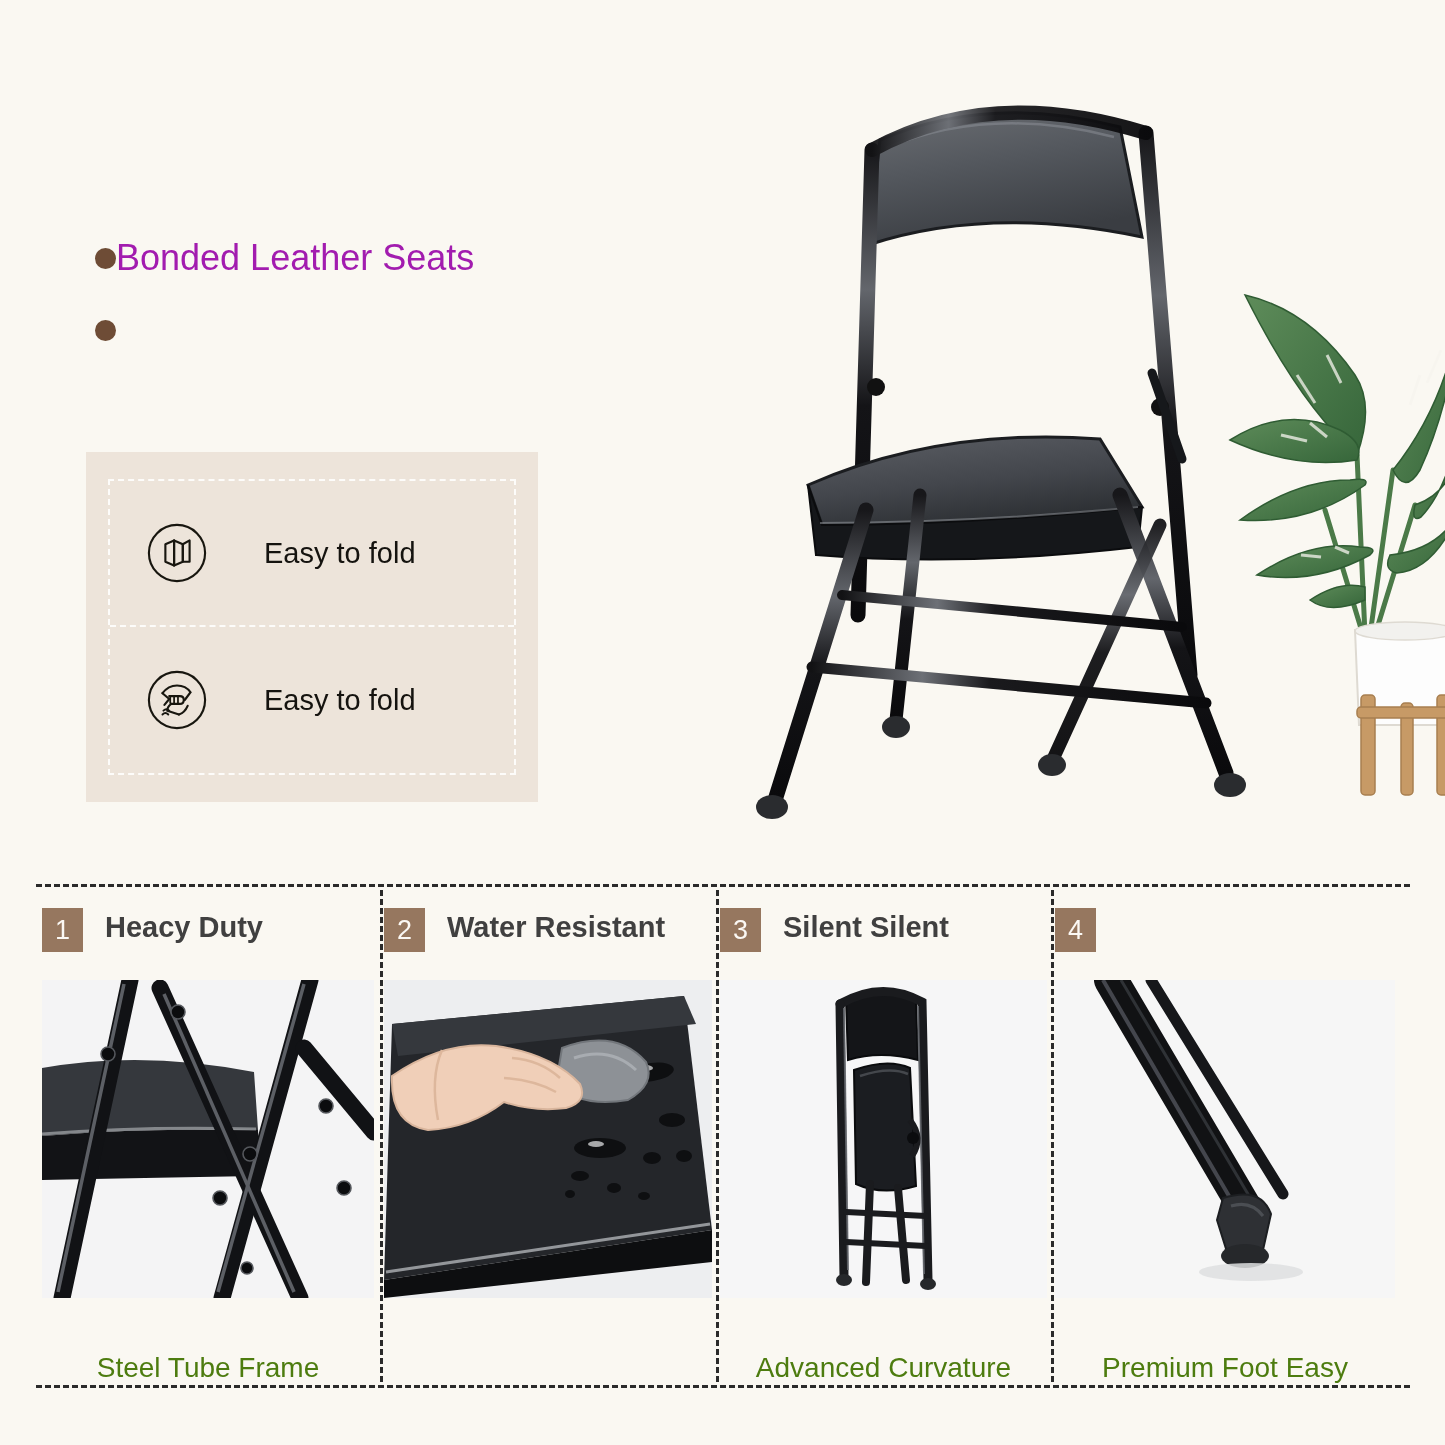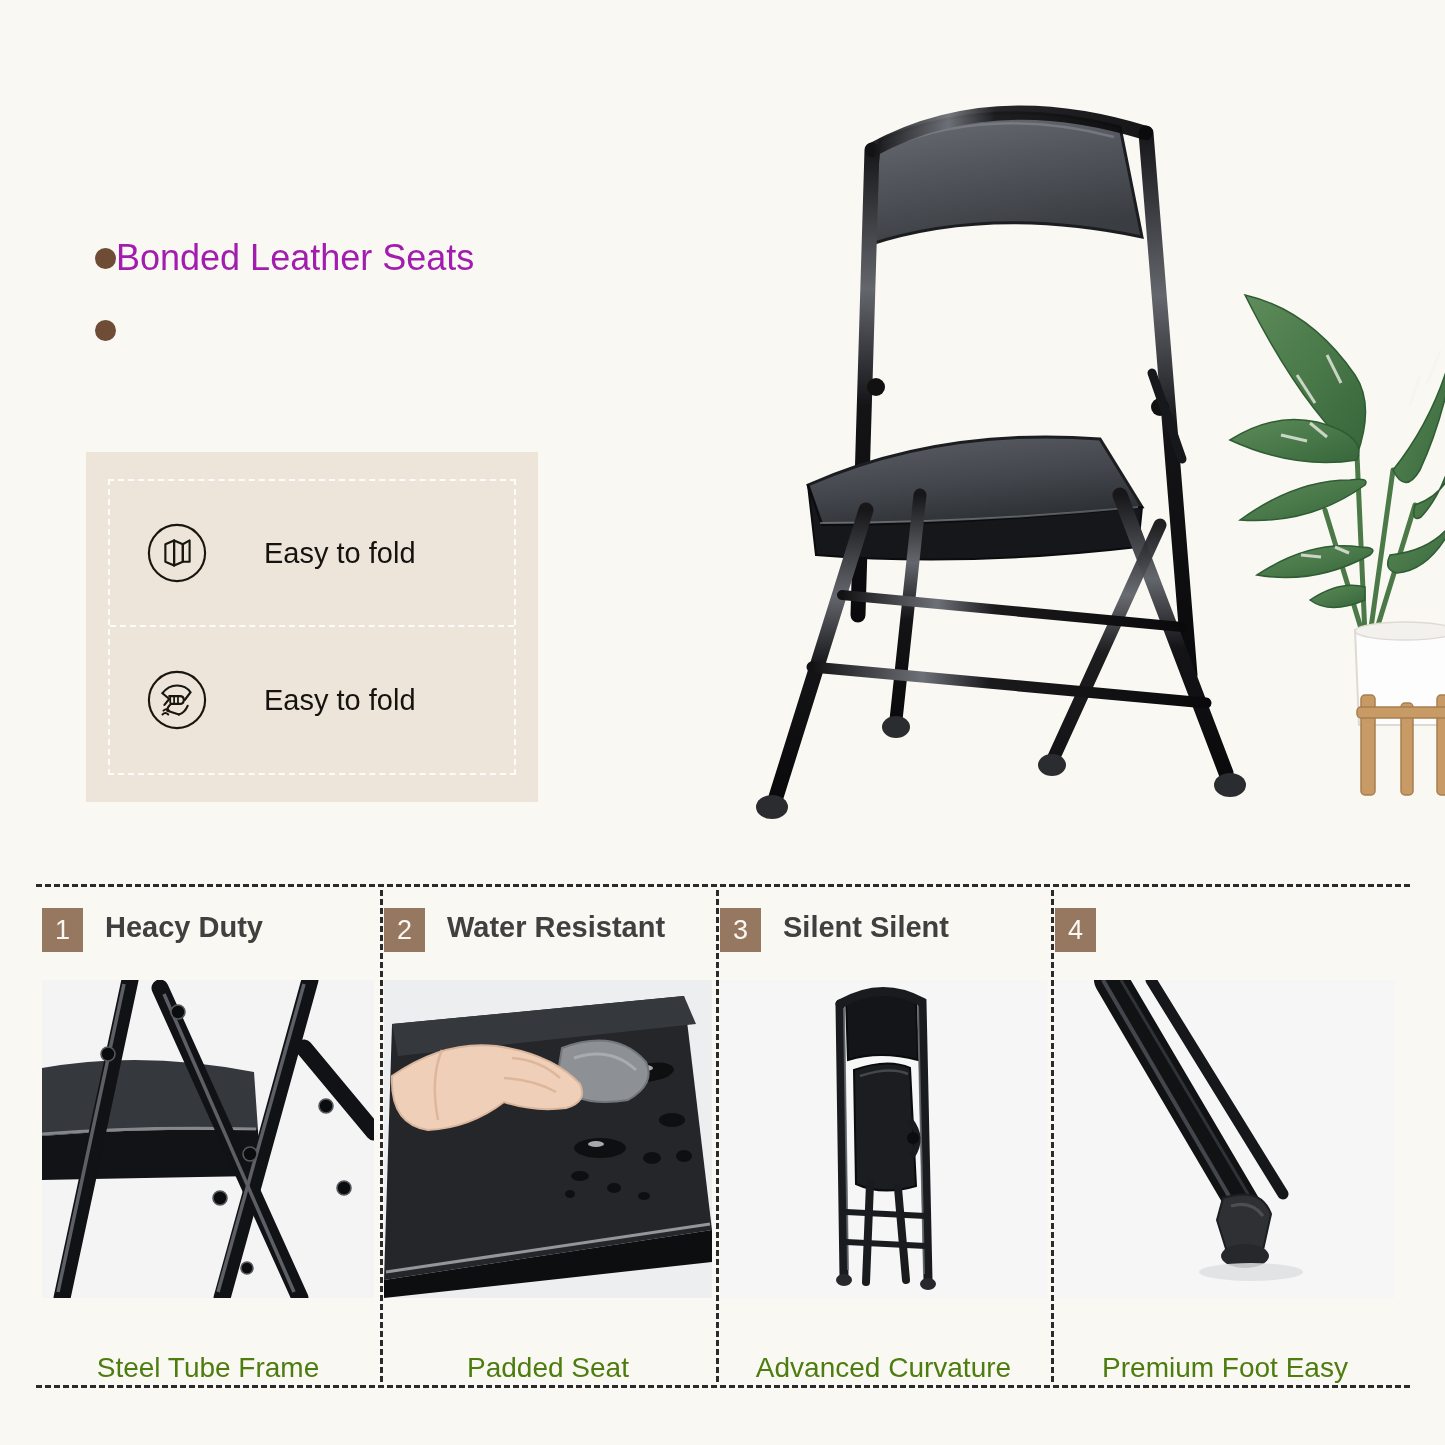--- a/index.html
+++ b/index.html
@@ -435,21 +435,20 @@
 
         <path d="M178 68 Q232 48 262 82 Q272 104 244 120 Q196 128 172 104 Z" fill="#8d9196" stroke="#72767b" stroke-width="2"></path>
         <path d="M190 78 Q226 66 252 90" stroke="#a8acb1" stroke-width="3" fill="none"></path>
 
         <path d="M8 96 Q60 60 112 66 Q168 74 196 104 Q204 122 182 128 Q150 132 120 122 Q86 148 44 150 Q6 144 8 96 Z" fill="#f0cfb8" stroke="#d9b59c" stroke-width="2"></path>
         <path d="M128 78 Q156 80 176 98" stroke="#ddb79c" stroke-width="2.5" fill="none"></path>
         <path d="M120 98 Q150 100 172 112" stroke="#ddb79c" stroke-width="2.5" fill="none"></path>
         <path d="M58 70 Q46 98 54 140" stroke="#ddb79c" stroke-width="2.5" fill="none"></path>
       </svg>
     </div>
-    <div class="cell-caption">Padded Seat</div>
   </div>
 
   <div class="feature-panel-cell" id="cell-2">
     <div class="cell-head">
       <span class="num-badge">3</span>
       <span class="cell-title">Silent Silent</span>
     </div>
     <div class="cell-photo">
       <svg viewBox="0 0 327 318" width="327" height="318">
         <rect width="327" height="318" fill="#f6f6f7"></rect>

